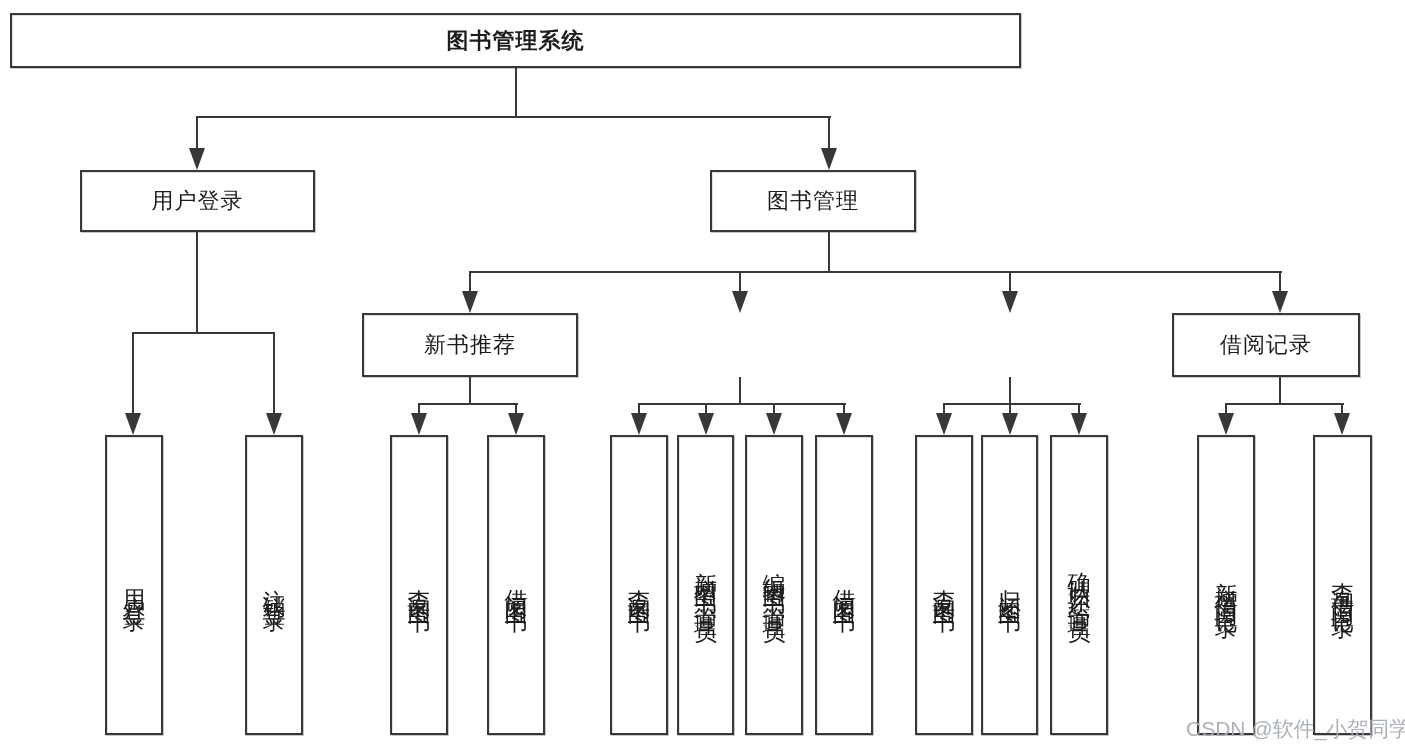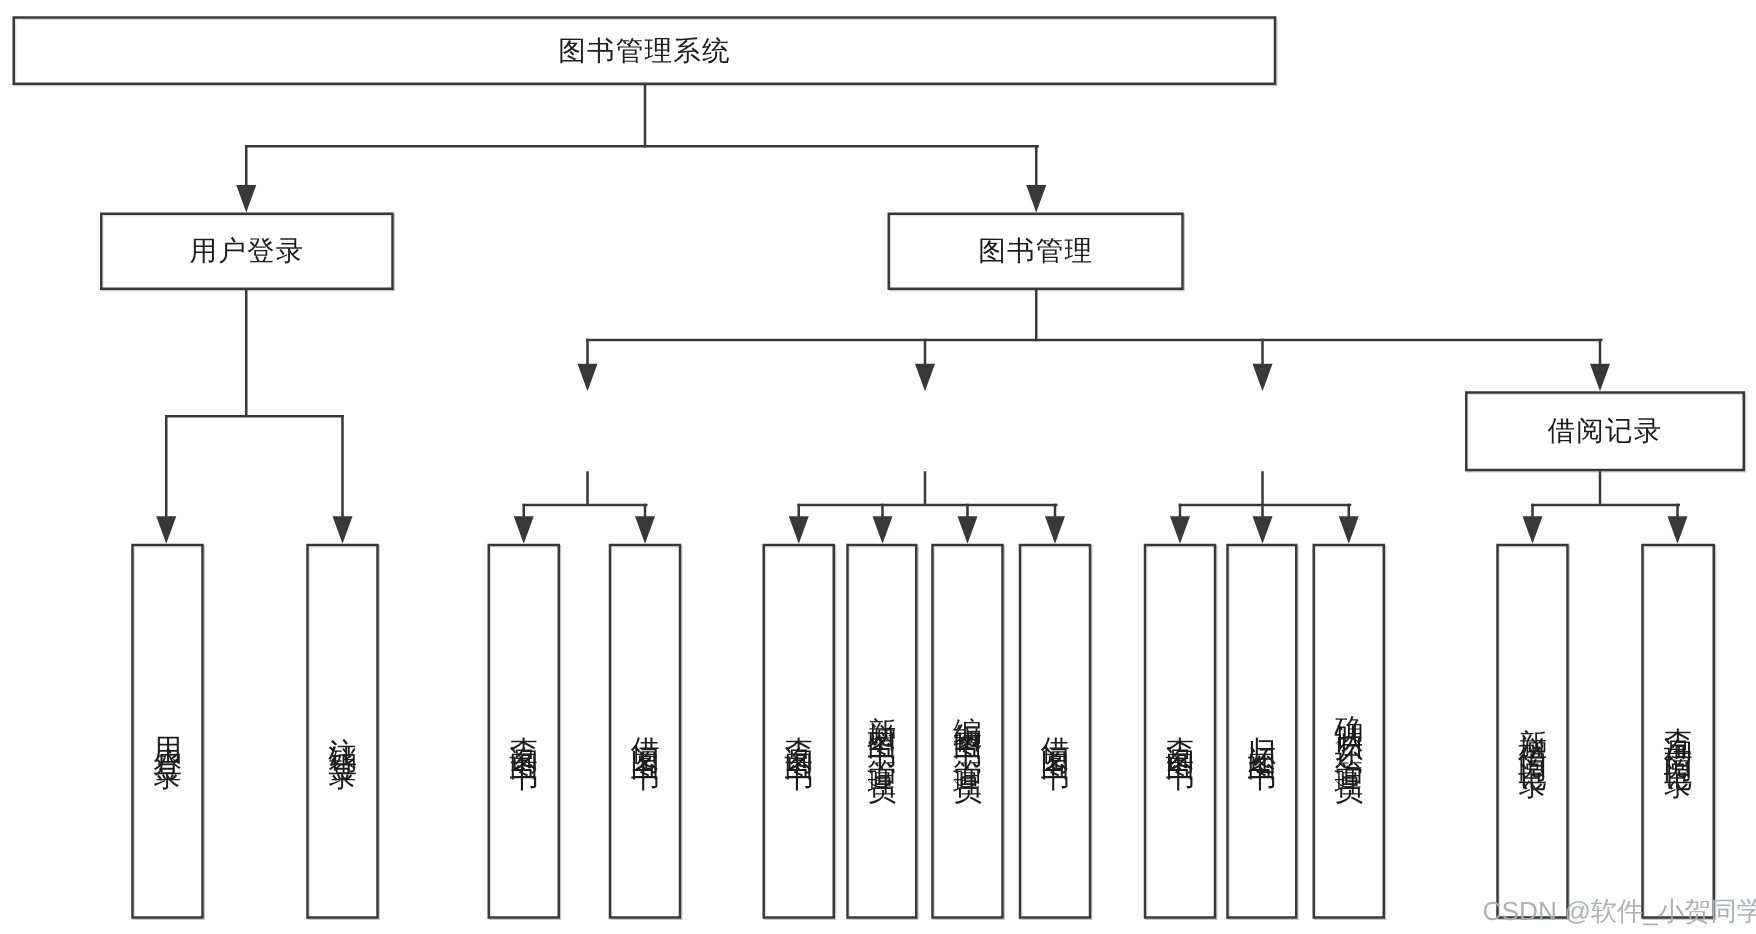--- a/index.html
+++ b/index.html
@@ -45,35 +45,35 @@
     color:rgba(168,173,180,0.95);
     white-space:nowrap;
     z-index:5;
   }
 </style>
 </head>
 <body>
 
 <div id="stage">
 
-  <div class="box hbox" style="left:10px;top:13px;width:1011px;height:55px;">
+  <div class="box hbox" style="left:10px;top:13px;width:1011px;height:55px;font-weight:bold;">
     <span>图书管理系统</span>
   </div>
 
   <div class="vl" style="left:515px;top:68px;height:50px;"></div>
   <div class="hl" style="left:196px;top:116px;width:635px;"></div>
   <div class="vl" style="left:196px;top:116px;height:34px;"></div>
   <div class="ar" style="left:189px;top:148px;"></div>
   <div class="vl" style="left:828px;top:116px;height:34px;"></div>
   <div class="ar" style="left:821px;top:148px;"></div>
 
   <div class="box hbox" style="left:80px;top:170px;width:235px;height:62px;">
     <span>用户登录</span>
   </div>
-  <div class="box hbox" style="left:710px;top:170px;width:237px;height:62px;">
+  <div class="box hbox" style="left:710px;top:170px;width:206px;height:62px;">
     <span>图书管理</span>
   </div>
 
   <div class="vl" style="left:196px;top:232px;height:101px;"></div>
   <div class="hl" style="left:132px;top:332px;width:143px;"></div>
   <div class="vl" style="left:132px;top:332px;height:82px;"></div>
   <div class="ar" style="left:125px;top:413px;"></div>
   <div class="vl" style="left:273px;top:332px;height:82px;"></div>
   <div class="ar" style="left:266px;top:413px;"></div>
 
@@ -81,21 +81,24 @@
   <div class="hl" style="left:469px;top:271px;width:813px;"></div>
   <div class="vl" style="left:469px;top:271px;height:22px;"></div>
   <div class="ar" style="left:462px;top:291px;"></div>
   <div class="vl" style="left:739px;top:271px;height:22px;"></div>
   <div class="ar" style="left:732px;top:291px;"></div>
   <div class="vl" style="left:1009px;top:271px;height:22px;"></div>
   <div class="ar" style="left:1002px;top:291px;"></div>
   <div class="vl" style="left:1279px;top:271px;height:22px;"></div>
   <div class="ar" style="left:1272px;top:291px;"></div>
 
-  <div class="box hbox" style="left:1172px;top:313px;width:224px;height:64px;">
+  <div class="box hbox" style="left:362px;top:313px;width:216px;height:64px;">
+    <span>新书推荐</span>
+  </div>
+  <div class="box hbox" style="left:1172px;top:313px;width:188px;height:64px;">
     <span>借阅记录</span>
   </div>
 
   <div class="vl" style="left:469px;top:377px;height:27px;"></div>
   <div class="hl" style="left:418px;top:403px;width:100px;"></div>
   <div class="vl" style="left:418px;top:403px;height:11px;"></div>
   <div class="ar" style="left:411px;top:413px;"></div>
   <div class="vl" style="left:515px;top:403px;height:11px;"></div>
   <div class="ar" style="left:508px;top:413px;"></div>
 

